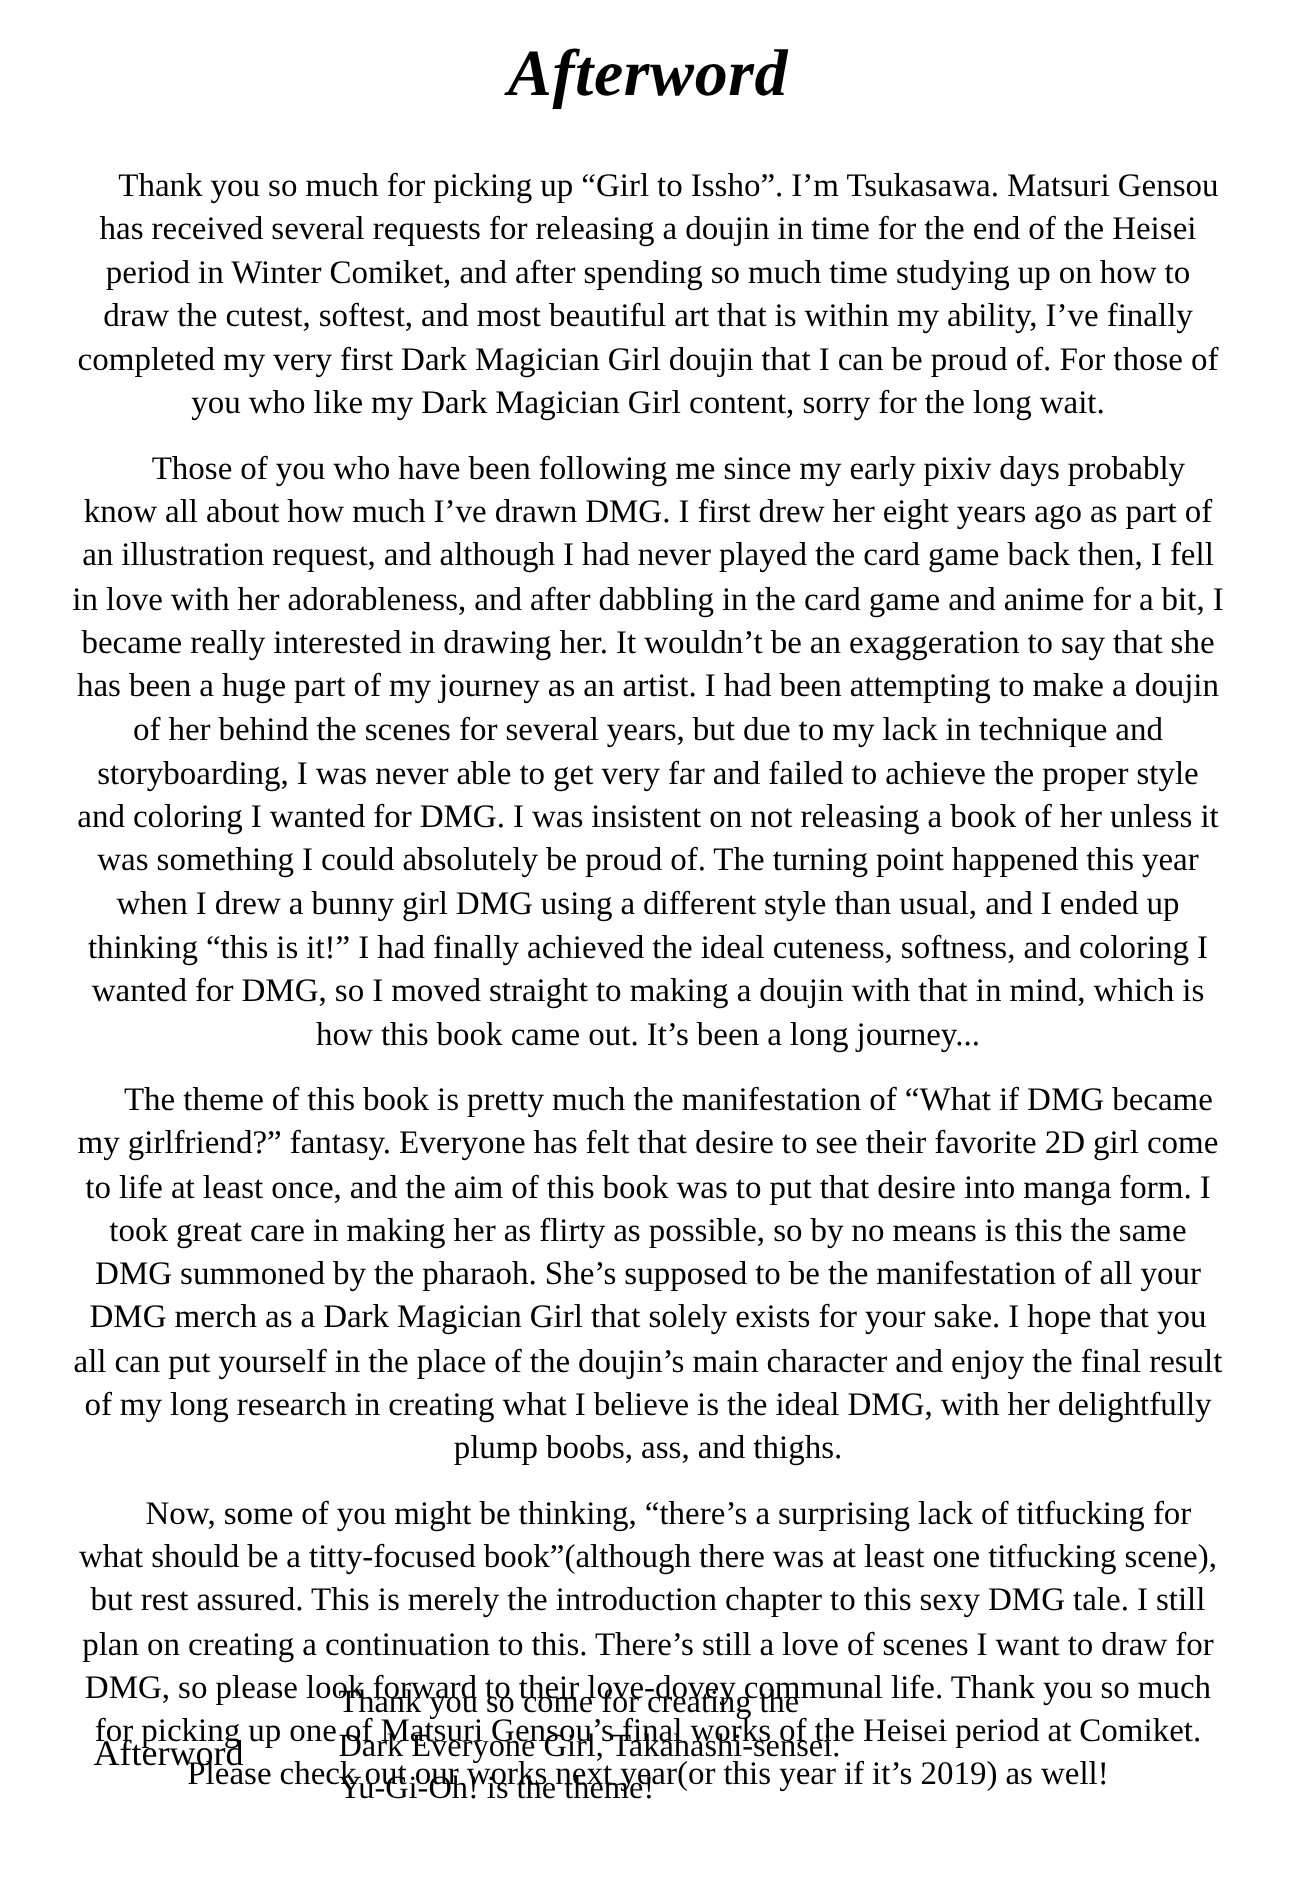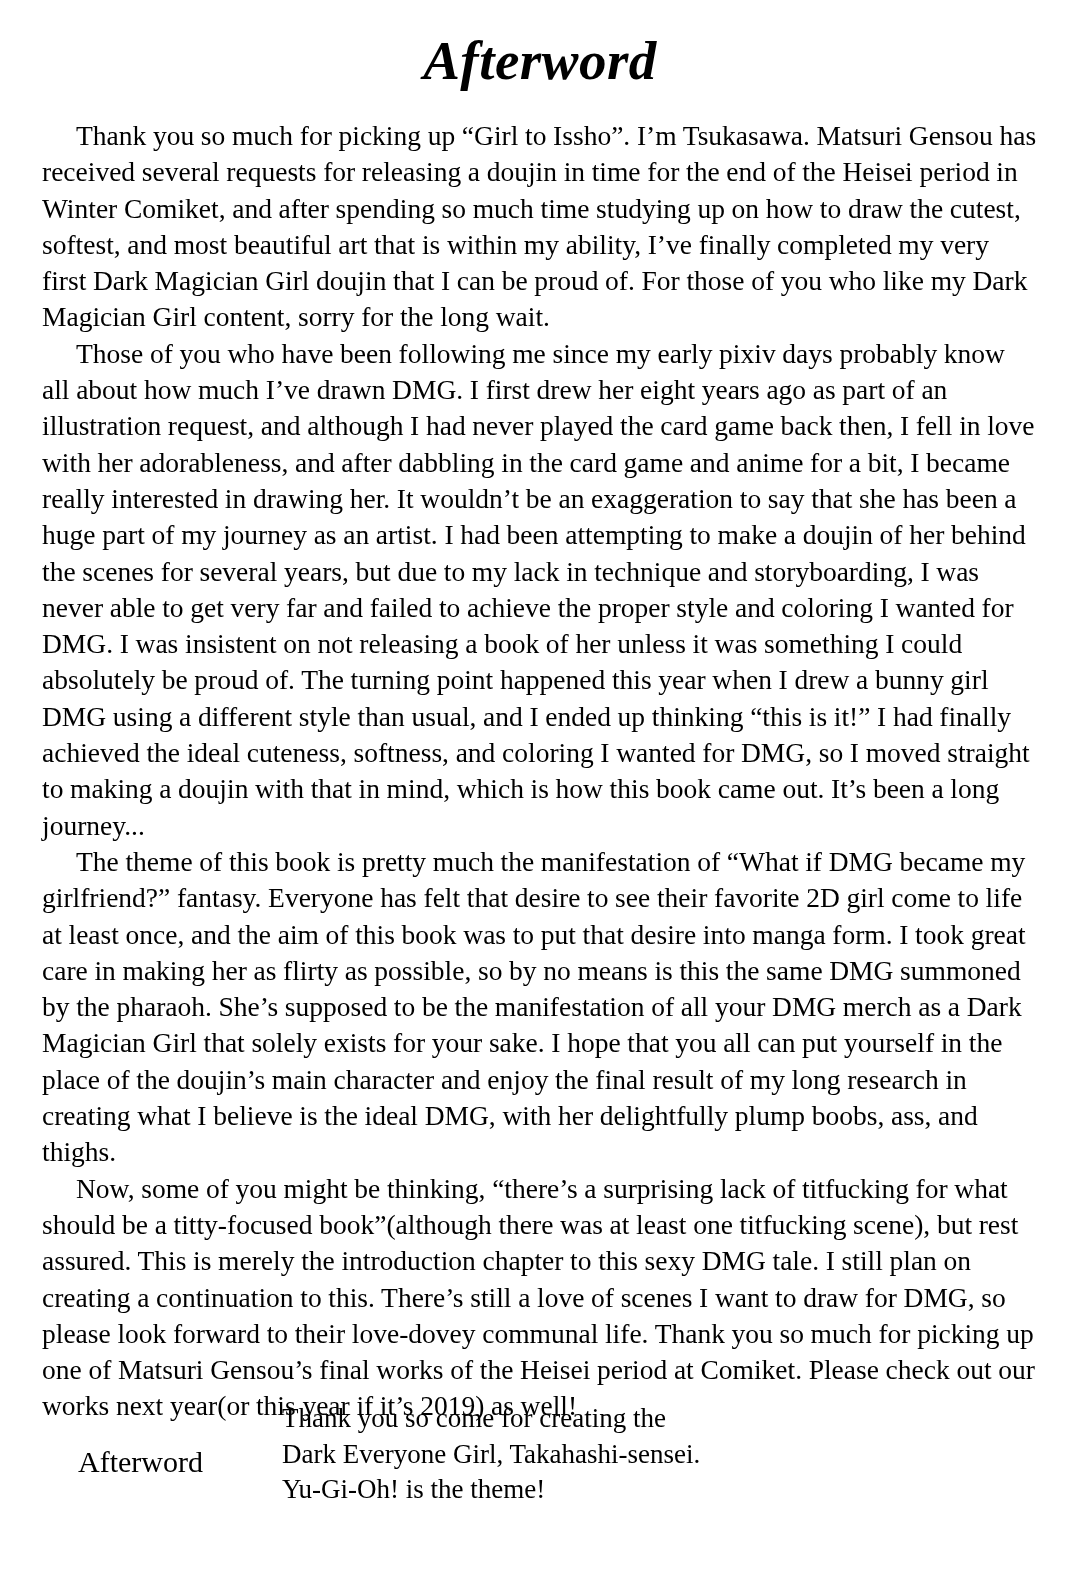--- a/index.html
+++ b/index.html
@@ -39,25 +39,25 @@
 
   
   .body-copy {
     position: absolute;
     top: 118px;
     left: 42px;
     width: 996px;
   }
 
   .para {
-    margin: 0;
+    margin: 18px;
     font-size: 27.5px;
     line-height: 36.3px;
     text-indent: 34px;
-    text-align: left;
+    text-align: center;
     word-spacing: -0.2px;
   }
 
   
   .footer {
     position: absolute;
     left: 0;
     top: 1396px;
     width: 1080px;
     height: 180px;

